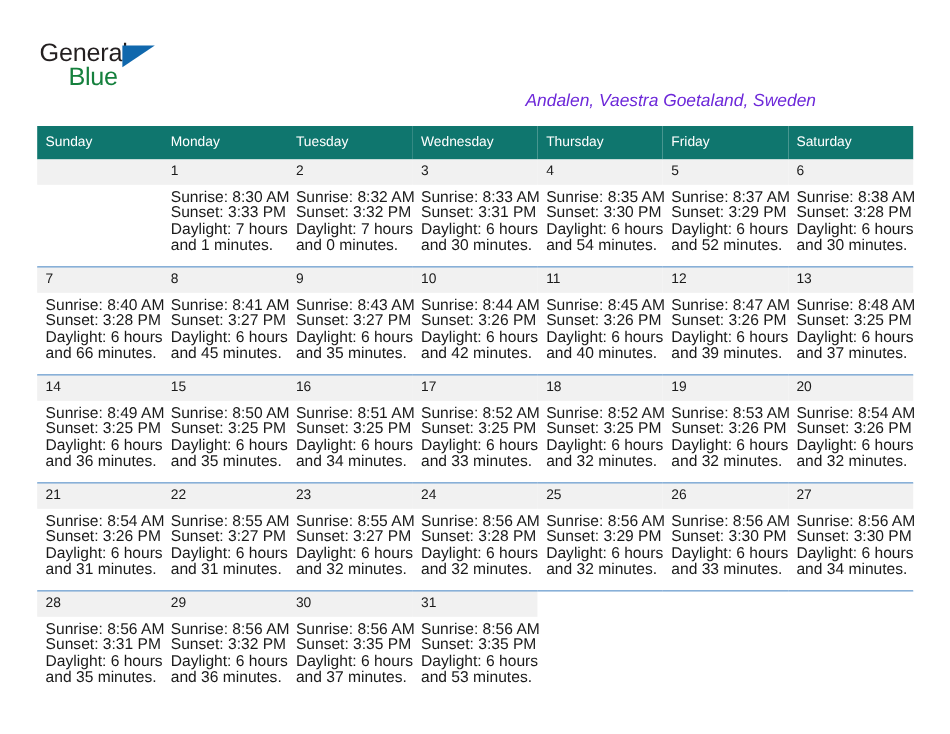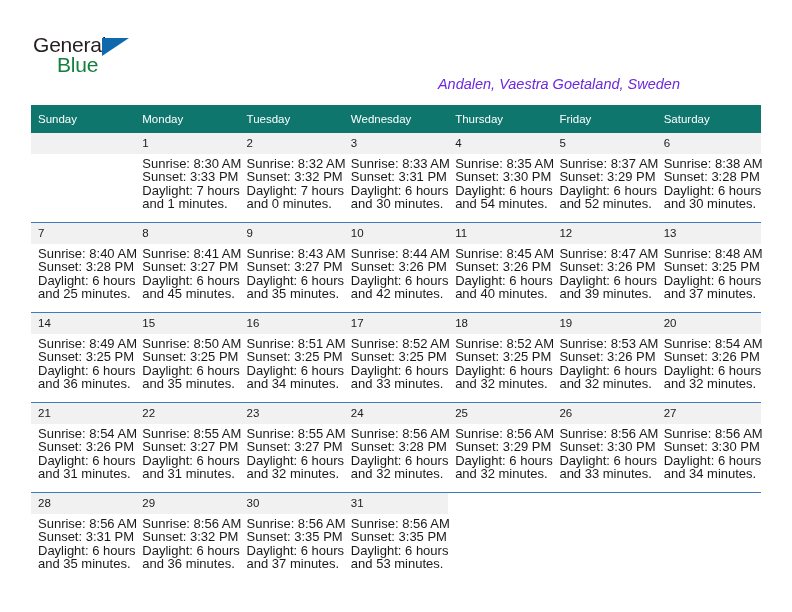--- a/index.html
+++ b/index.html
@@ -249,21 +249,21 @@
           </td>
         </tr>
         <tr class="week-row">
           <td>
             <div class="cell">
               <div class="daynum">7</div>
               <div class="info">
                 <div>Sunrise: 8:40 AM</div>
                 <div>Sunset: 3:28 PM</div>
                 <div>Daylight: 6 hours</div>
-                <div>and 25 minutes.</div>
+                <div>and 66 minutes.</div>
               </div>
             </div>
           </td>
           <td>
             <div class="cell">
               <div class="daynum">8</div>
               <div class="info">
                 <div>Sunrise: 8:41 AM</div>
                 <div>Sunset: 3:27 PM</div>
                 <div>Daylight: 6 hours</div>

